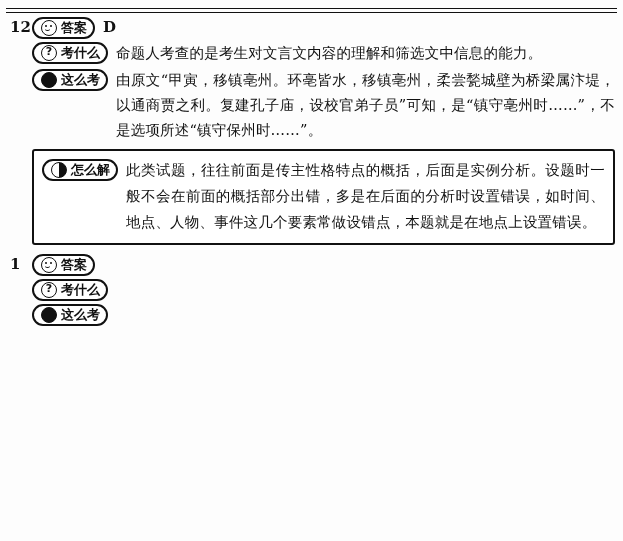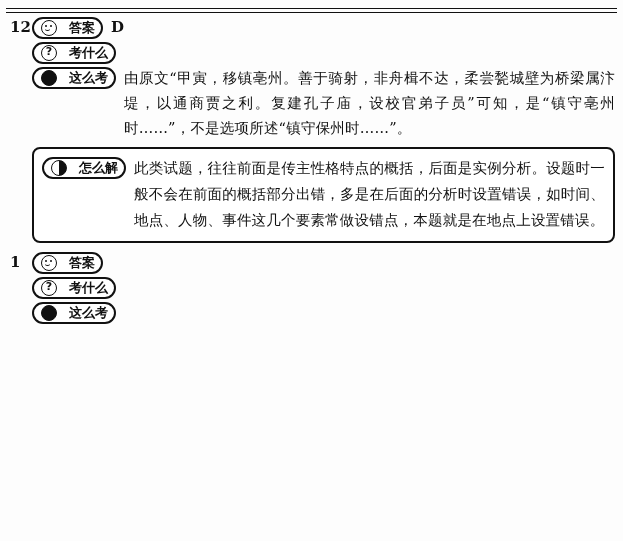--- a/index.html
+++ b/index.html
@@ -57,21 +57,21 @@
   }
   .row {
     display: flex;
     align-items: flex-start;
     margin-bottom: 2px;
   }
   .tag {
     flex: 0 0 auto;
     display: inline-flex;
     align-items: center;
-    gap: 12px;
+    gap: 4px;
     border: 2px solid #111;
     border-radius: 11px;
     padding: 1px 6px 1px 7px;
     font-size: 13px;
     font-weight: bold;
     color: #111;
     background: #fff;
     line-height: 16px;
     white-space: nowrap;
     margin-right: 8px;
@@ -130,21 +130,21 @@
     flex: 1 1 auto;
     font-size: 14.5px;
     line-height: 25px;
     color: #111;
     font-family: "DejaVu Serif", "Liberation Serif", serif;
     text-align: justify;
     letter-spacing: 0.2px;
   }
   .boxed {
     border: 2px solid #111;
-    border-radius: 8px;
+    border-radius: 3px;
     padding: 6px 8px 8px 8px;
     margin: 6px 0 8px 24px;
     background: #fff;
   }
   .boxed .row {
     margin-bottom: 0;
   }
   .boxed .tag {
     margin-top: 2px;
   }
@@ -181,28 +181,29 @@
             <span>答案</span>
           </span>
           <span class="ans-letter">D</span>
         </div>
 
         <div class="row">
           <span class="tag">
             <span class="glyph question"></span>
             <span>考什么</span>
           </span>
+          <span class="rowtext">命题人考查的是考生对文言文内容的理解和筛选文中信息的能力。</span>
         </div>
 
         <div class="row">
           <span class="tag">
             <span class="glyph solid"></span>
             <span>这么考</span>
           </span>
-          <span class="rowtext">由原文“甲寅，移镇亳州。善于骑射，非舟楫不达，柔尝甃城壁为桥梁属汴堤，以通商贾之利。复建孔子庙，设校官弟子员”可知，是“镇守亳州时……”，不是选项所述“镇守保州时……”。</span>
+          <span class="rowtext">由原文“甲寅，移镇亳州。环亳皆水，移镇亳州，柔尝甃城壁为桥梁属汴堤，以通商贾之利。复建孔子庙，设校官弟子员”可知，是“镇守亳州时……”，不是选项所述“镇守保州时……”。</span>
         </div>
       </div>
 
       <div class="boxed">
         <div class="row">
           <span class="tag">
             <span class="glyph half"></span>
             <span>怎么解</span>
           </span>
           <span class="rowtext">此类试题，往往前面是传主性格特点的概括，后面是实例分析。设题时一般不会在前面的概括部分出错，多是在后面的分析时设置错误，如时间、地点、人物、事件这几个要素常做设错点，本题就是在地点上设置错误。</span>

